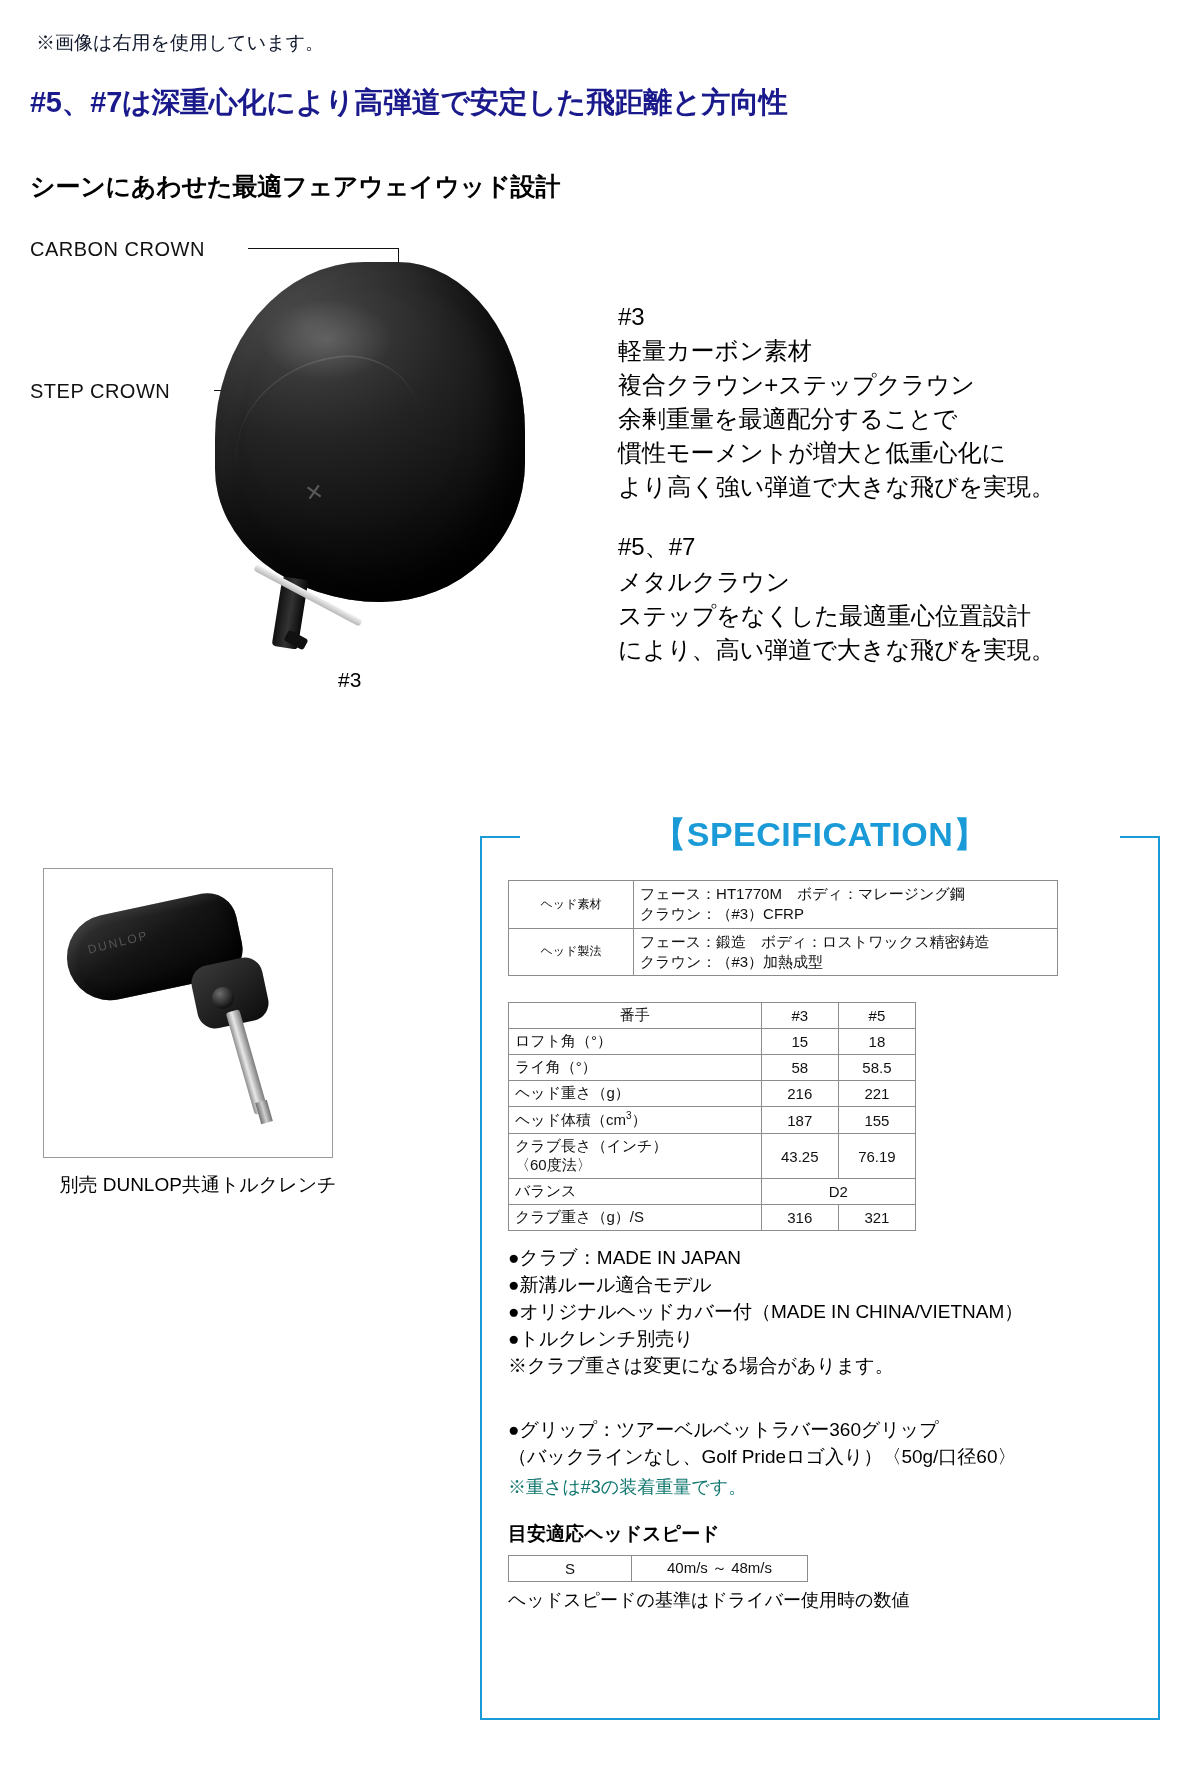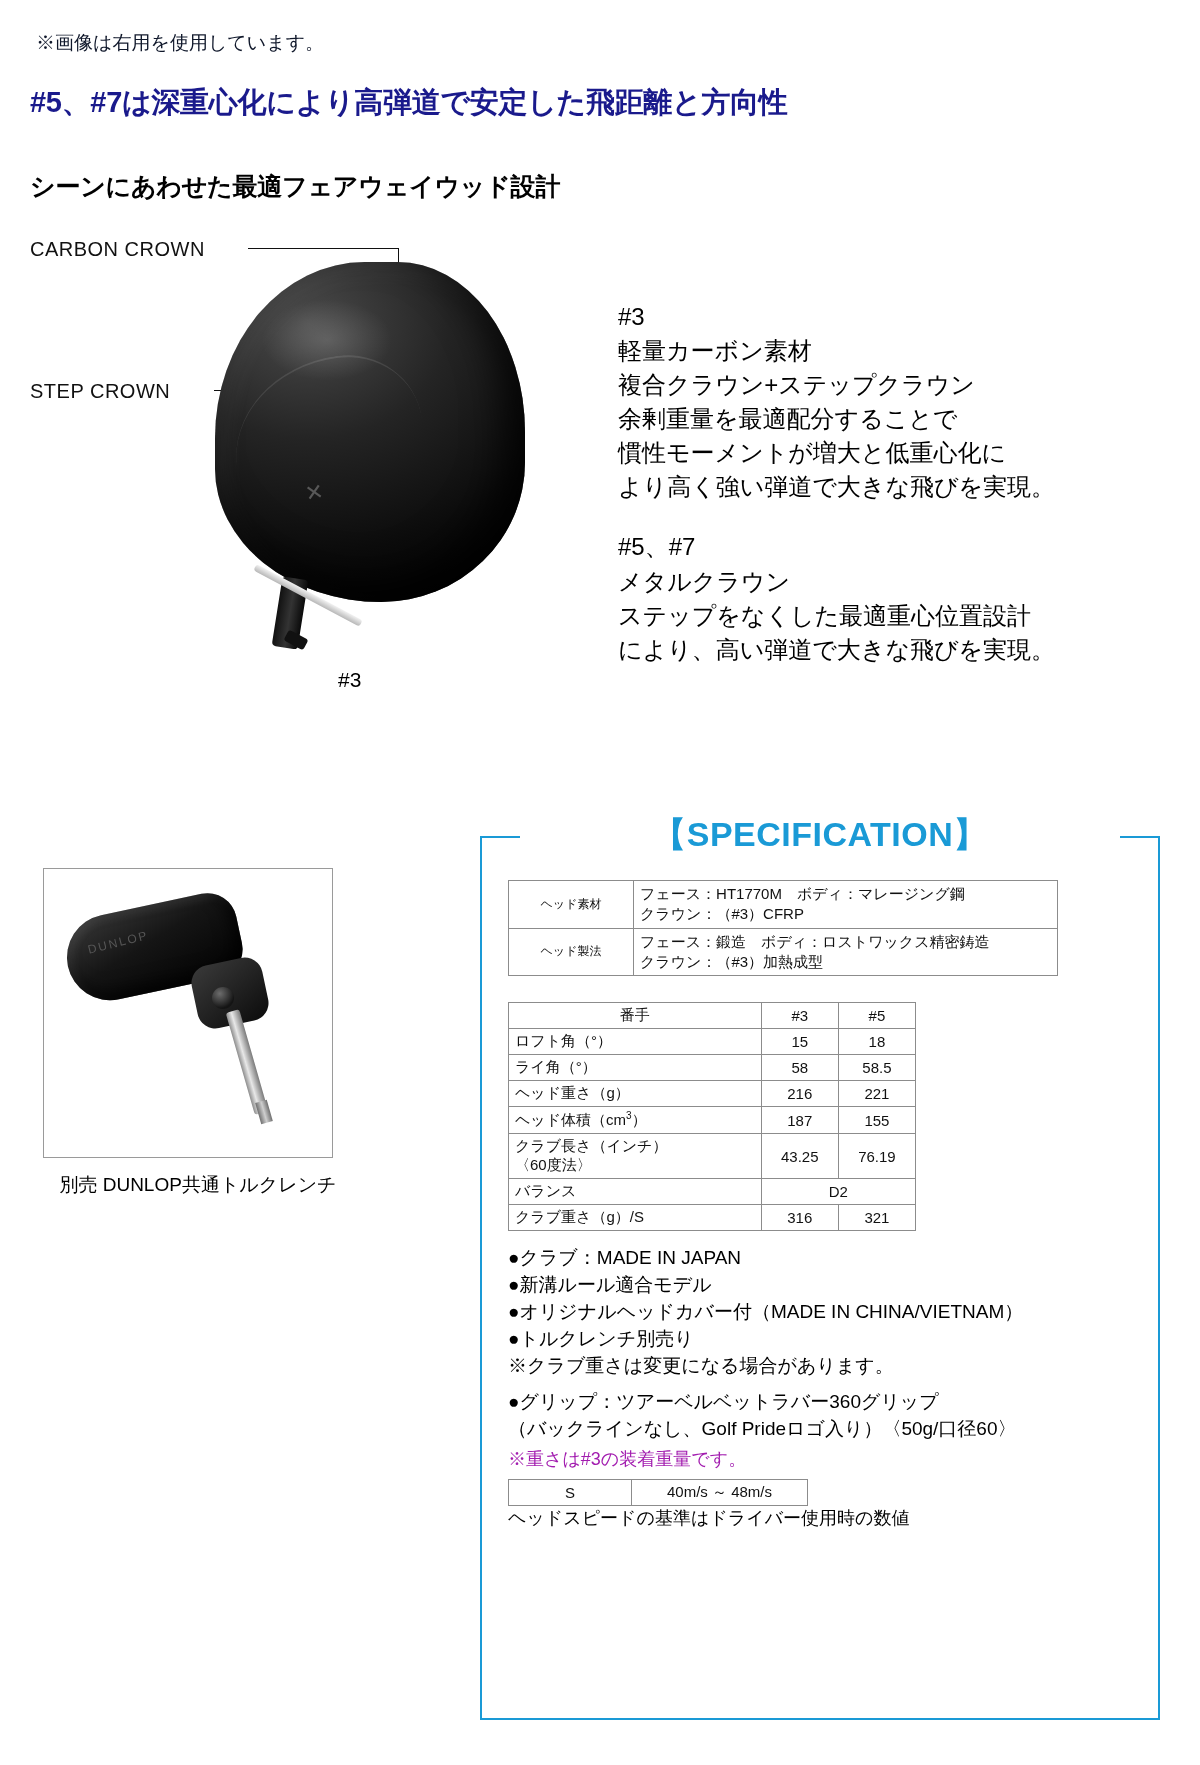--- a/index.html
+++ b/index.html
@@ -245,29 +245,29 @@
   .tbl-spec { width: 408px; margin-top: 26px; text-align: center; padding-left: 24px; }
   .tbl-spec th { background: #fff; font-weight: bold; font-size: 15px; }
   .tbl-spec td.lab { text-align: left; }
   .tbl-spec td { height: 19px; }
 
   .bullets {
     margin-top: 14px;
     font-size: 19px;
     line-height: 1.42;
   }
-  .grip-block { margin-top: 8px; font-size: 19px; line-height: 1.45; }
+  .grip-block { margin-top: 36px; font-size: 19px; line-height: 1.45; }
 
   .tbl-grip { width: 400px; text-align: center; margin-top: 16px; }
   .tbl-grip th { font-weight: bold; }
-  .red-note { color: #a21caf; font-size: 18px; margin-top: 4px; }
+  .red-note { color: #0f766e; font-size: 18px; margin-top: 4px; }
 
   .hs-title { font-weight: bold; font-size: 19px; margin-top: 22px; }
   .tbl-hs { width: 300px; text-align: center; margin-top: 8px; }
-  .hs-foot { font-size: 18px; }
+  .hs-foot { font-size: 18px; margin-top: 6px; }
   .sup { font-size: 10px; vertical-align: super; }
 </style>
 </head>
 <body>
 
 <div class="note-top">※画像は右用を使用しています。</div>
 
 <div class="headline">
   <div class="line">#5、#7は深重心化により高弾道で安定した飛距離と方向性</div>
 </div>
@@ -403,20 +403,21 @@
     <div>※クラブ重さは変更になる場合があります。</div>
   </div>
 
   <div class="grip-block">
     <div>●グリップ：ツアーベルベットラバー360グリップ</div>
     <div>（バックラインなし、Golf Prideロゴ入り）〈50g/口径60〉</div>
   </div>
 
   <div class="red-note">※重さは#3の装着重量です。</div>
 
+  <div class="hs-title">目安適応ヘッドスピード</div>
   <table class="t tbl-hs">
     <tbody>
         <tr>
       <td style="width:110px">S</td>
       <td>40m/s ～ 48m/s</td>
     </tr>
   </tbody>
     </table>
   <div class="hs-foot">ヘッドスピードの基準はドライバー使用時の数値</div>
 </div>

